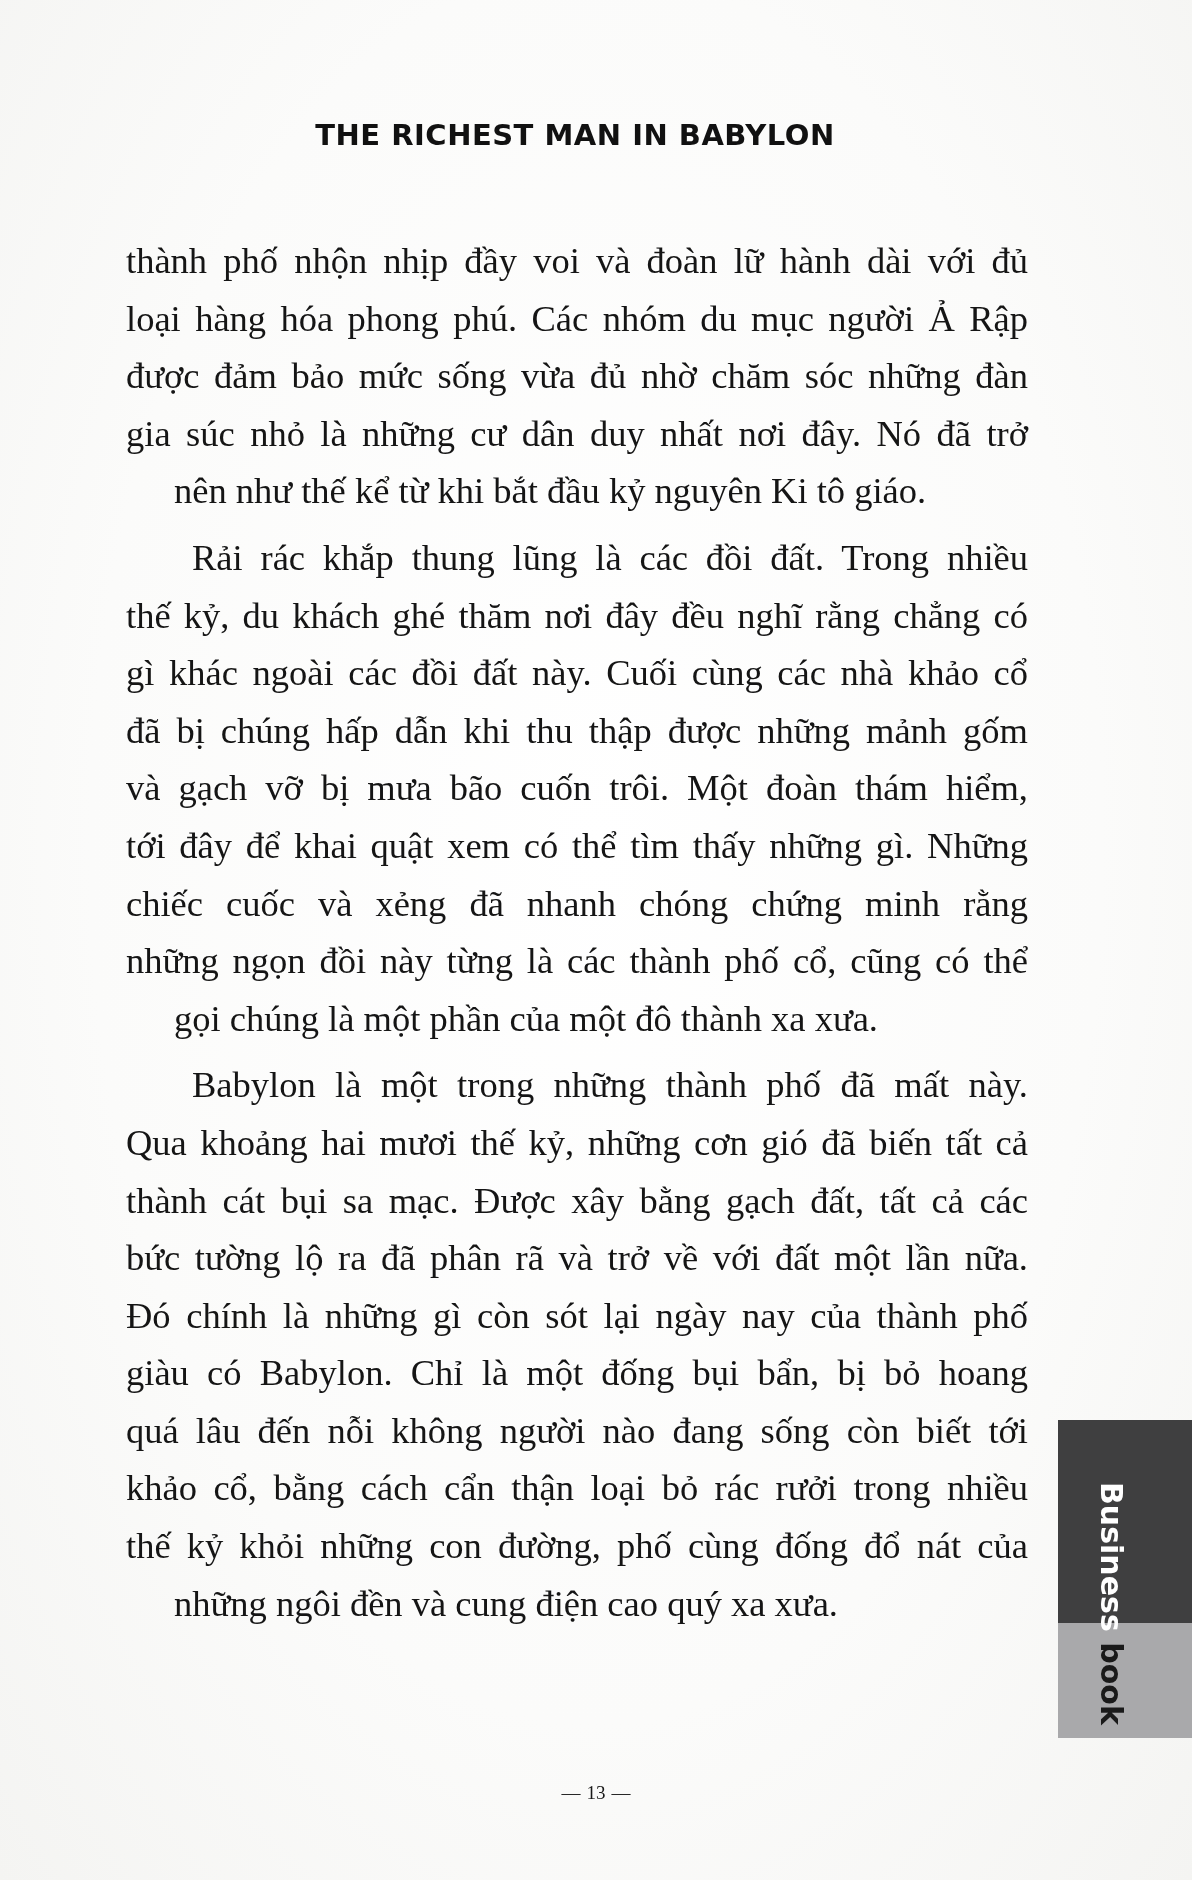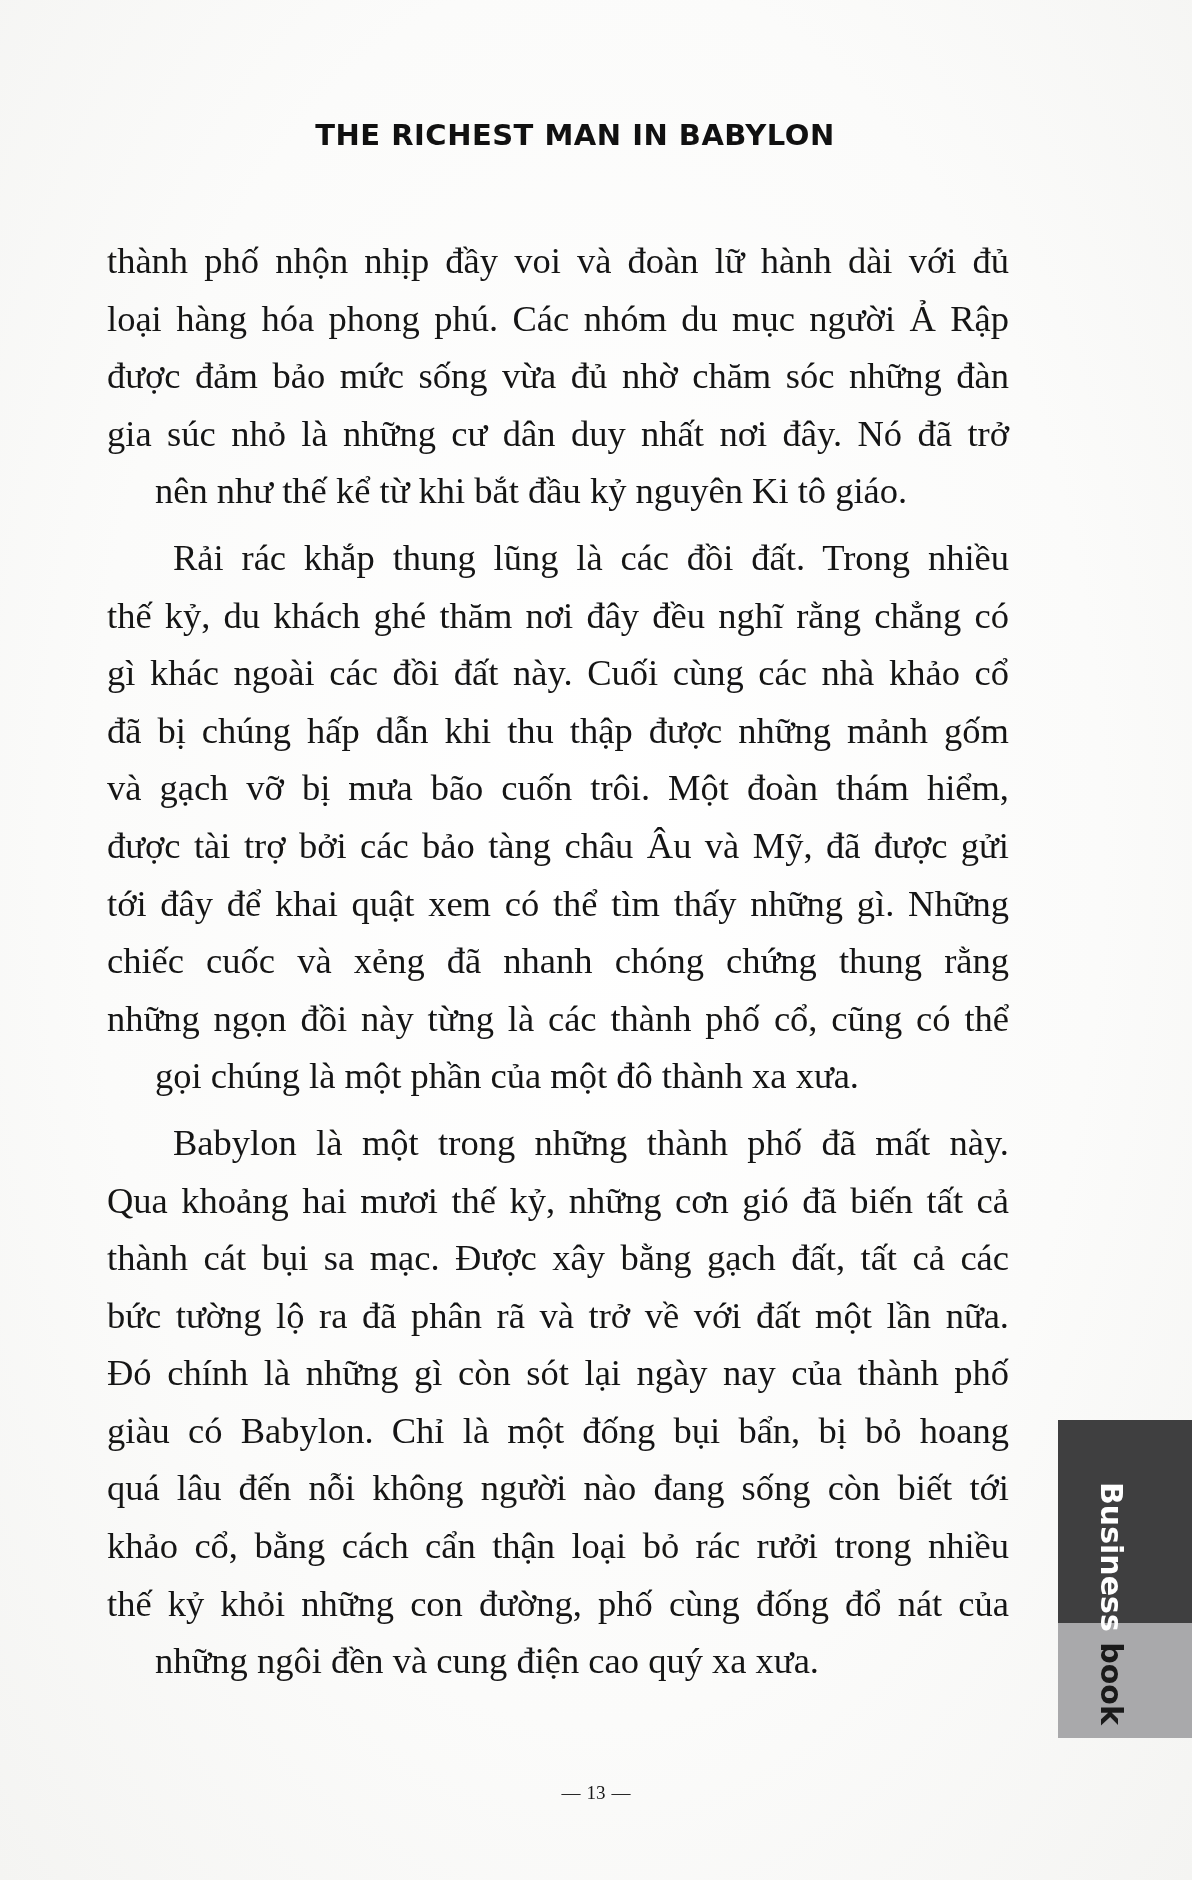--- a/index.html
+++ b/index.html
@@ -29,21 +29,21 @@
       width: 1150px;
       text-align: center;
       font-family: "DejaVu Sans", sans-serif;
       font-weight: bold;
       font-size: 29px;
       letter-spacing: 0.5px;
       color: #111;
     }
     .body-text {
       position: absolute;
-      left: 107px;
+      left: 126px;
       top: 232px;
       width: 902px;
     }
     .line {
       height: 57.6px;
       line-height: 57.6px;
       font-size: 36.5px;
       text-align: justify;
       text-align-last: justify;
       white-space: nowrap;
@@ -123,23 +123,22 @@
       <div class="line last">nên như thế kể từ khi bắt đầu kỷ nguyên Ki tô giáo.</div>
     </div>
     <div class="para-gap"></div>
 
     <div>
       <div class="line indent">Rải rác khắp thung lũng là các đồi đất. Trong nhiều</div>
       <div class="line">thế kỷ, du khách ghé thăm nơi đây đều nghĩ rằng chẳng có</div>
       <div class="line">gì khác ngoài các đồi đất này. Cuối cùng các nhà khảo cổ</div>
       <div class="line">đã bị chúng hấp dẫn khi thu thập được những mảnh gốm</div>
       <div class="line">và gạch vỡ bị mưa bão cuốn trôi. Một đoàn thám hiểm,</div>
-      <div class="line">được tài trợ bởi các bảo tàng châu Âu và Mỹ, đã được gửi</div>
       <div class="line">tới đây để khai quật xem có thể tìm thấy những gì. Những</div>
-      <div class="line">chiếc cuốc và xẻng đã nhanh chóng chứng thung rằng</div>
+      <div class="line">chiếc cuốc và xẻng đã nhanh chóng chứng minh rằng</div>
       <div class="line">những ngọn đồi này từng là các thành phố cổ, cũng có thể</div>
       <div class="line last">gọi chúng là một phần của một đô thành xa xưa.</div>
     </div>
     <div class="para-gap"></div>
 
     <div>
       <div class="line indent">Babylon là một trong những thành phố đã mất này.</div>
       <div class="line">Qua khoảng hai mươi thế kỷ, những cơn gió đã biến tất cả</div>
       <div class="line">thành cát bụi sa mạc. Được xây bằng gạch đất, tất cả các</div>
       <div class="line">bức tường lộ ra đã phân rã và trở về với đất một lần nữa.</div>

